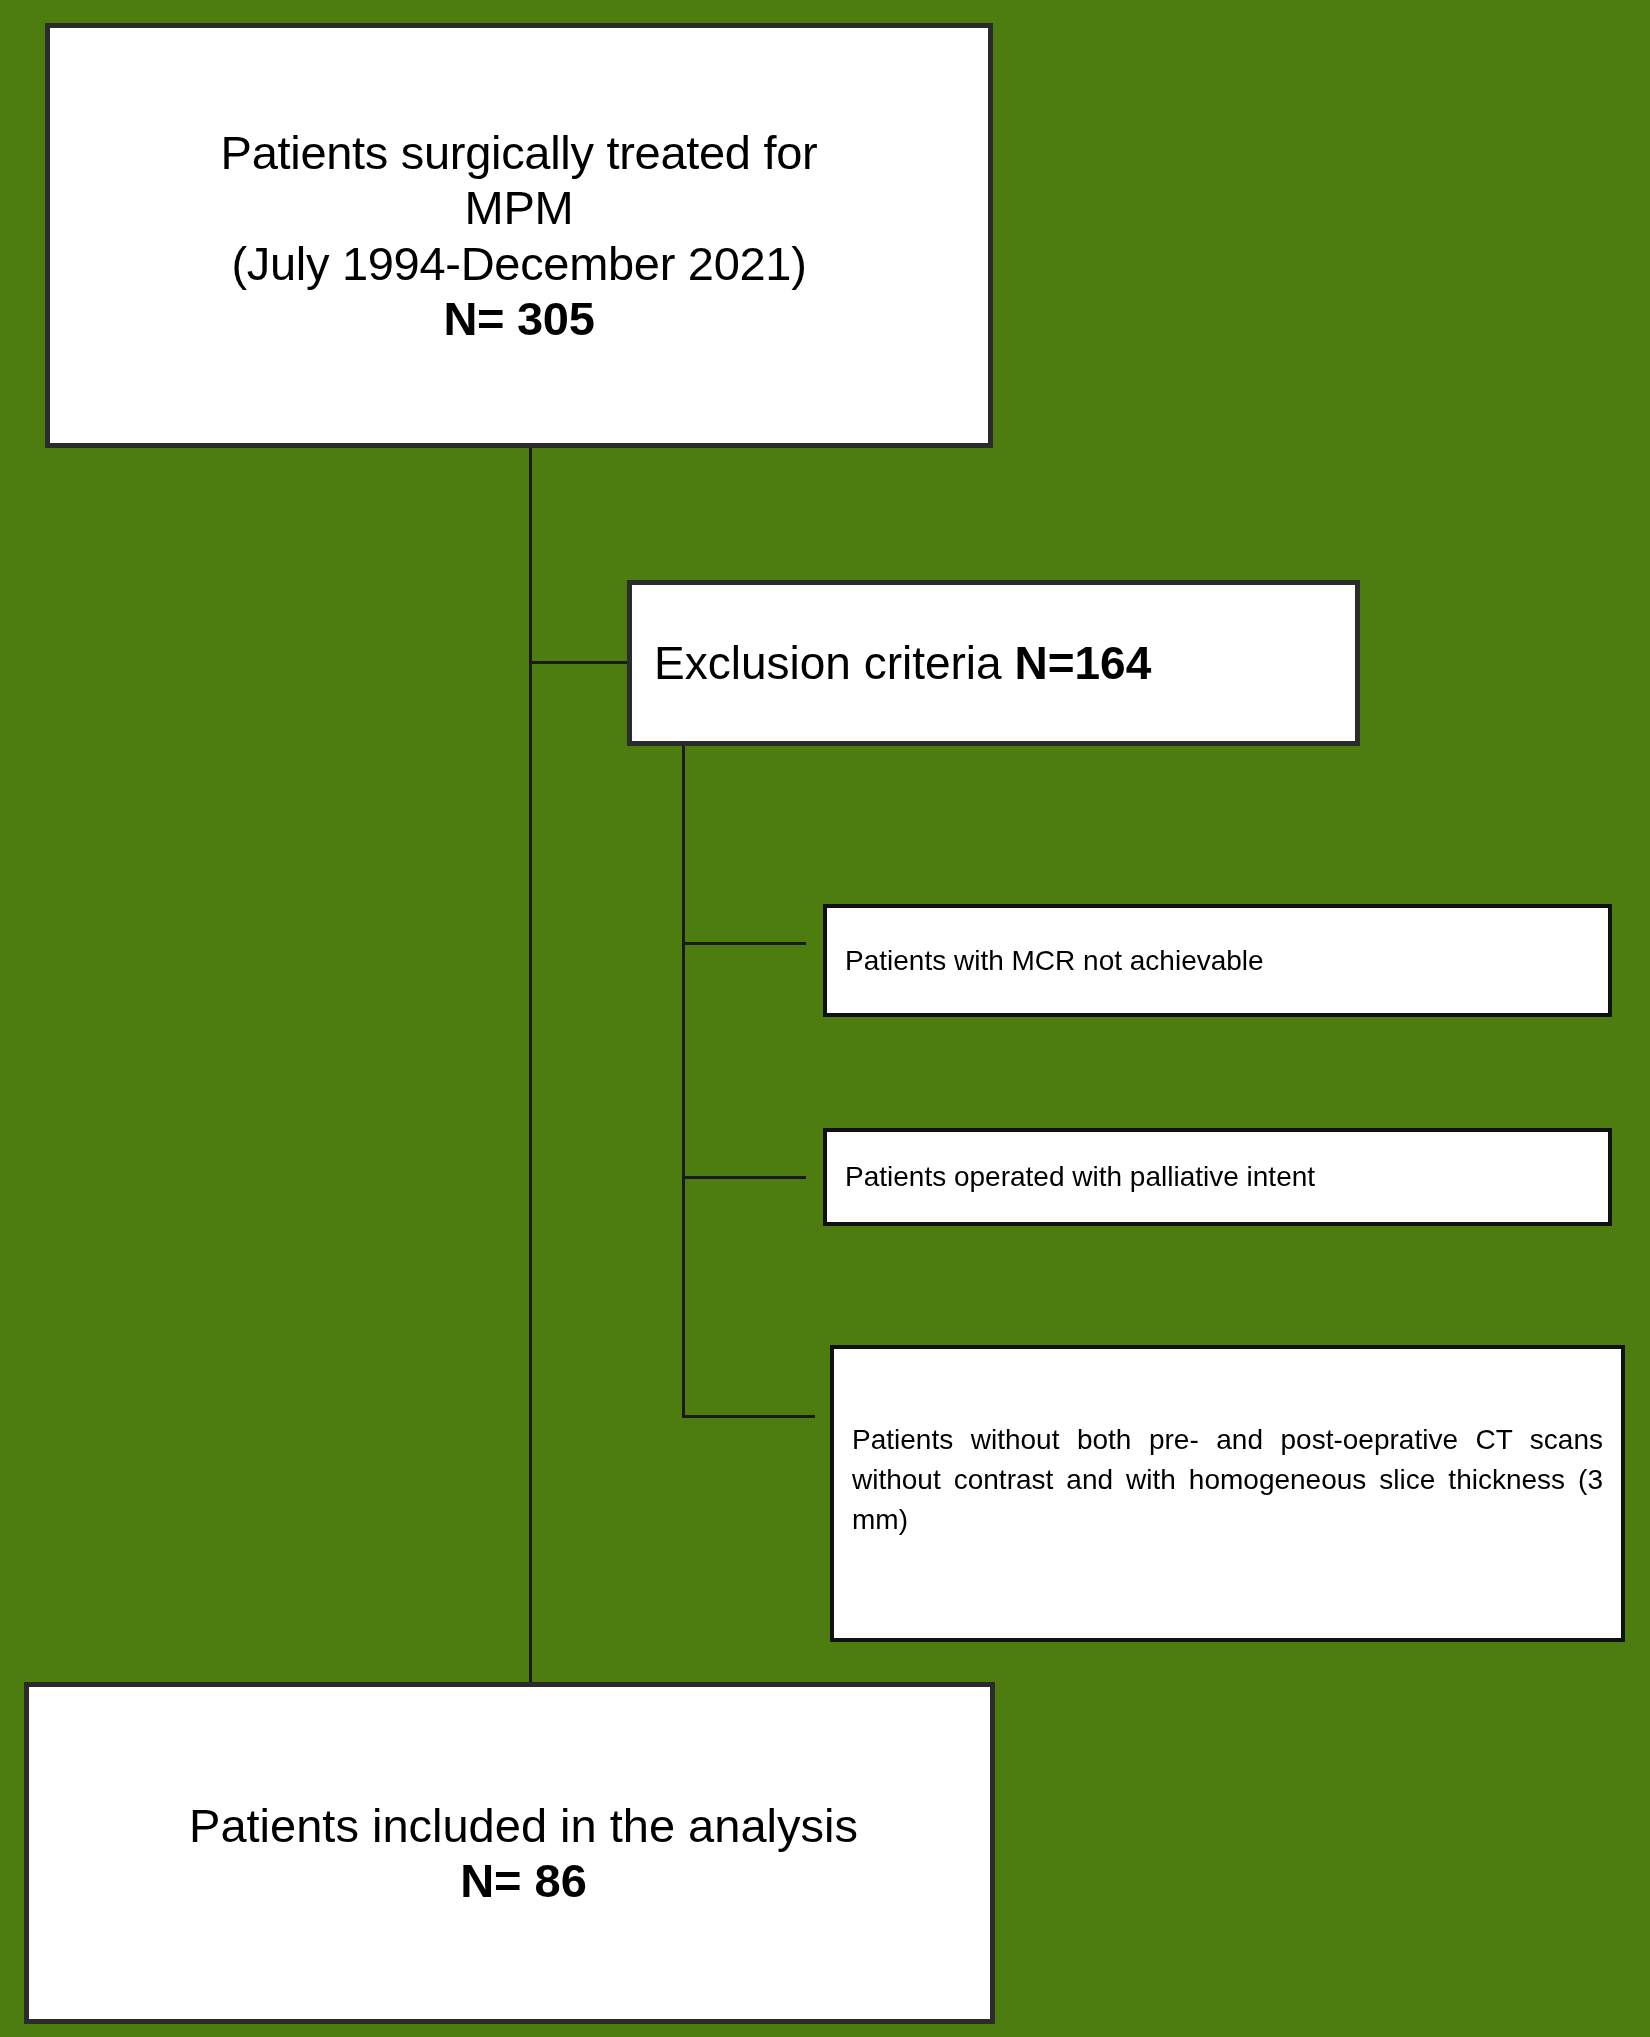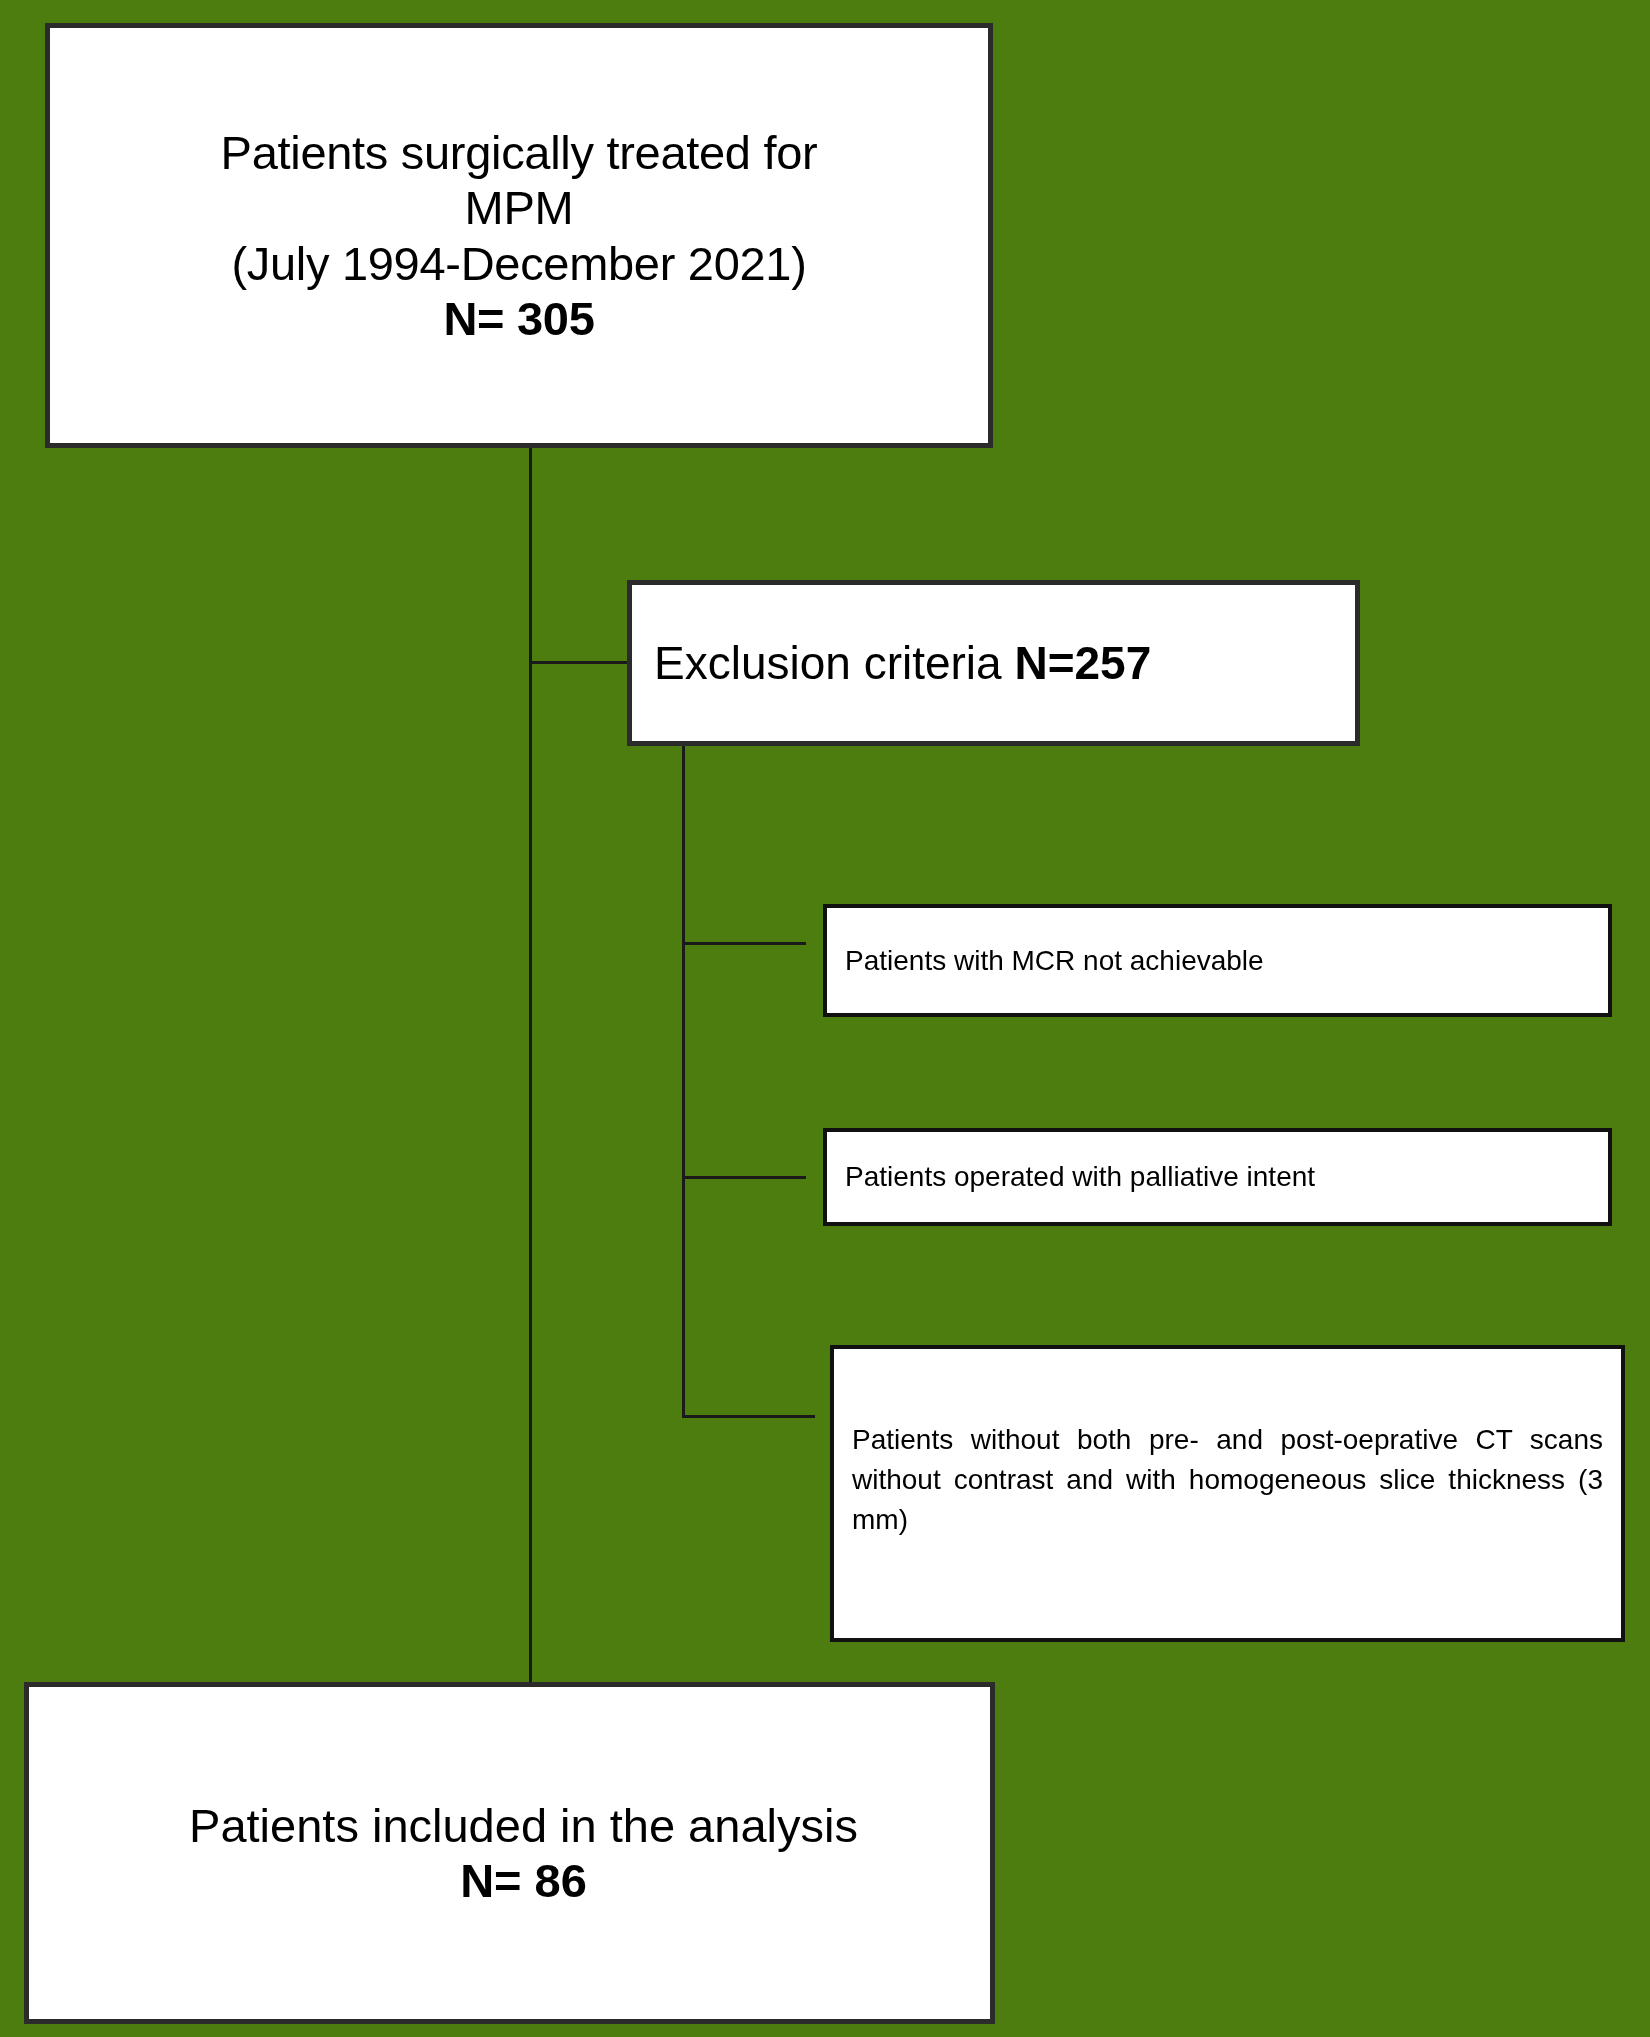--- a/index.html
+++ b/index.html
@@ -147,21 +147,21 @@
   <div class="line h" id="stub-3"></div>
 
   <div class="box" id="box-top">
     <span class="box-text line-1">Patients  surgically treated for</span>
     <span class="box-text">MPM</span>
     <span class="box-text">(July 1994-December 2021)</span>
     <span class="box-text strong">N= 305</span>
   </div>
 
   <div class="box" id="box-exclusion">
-    <span class="box-text"><span>Exclusion criteria </span><span class="strong">N=257</span></span>
+    <span class="box-text"><span>Exclusion criteria </span><span class="strong">N=164</span></span>
   </div>
 
   <div class="box thin subbox" id="subbox-1">
     <span class="box-text">Patients with MCR not achievable</span>
   </div>
 
   <div class="box thin subbox" id="subbox-2">
     <span class="box-text">Patients operated with palliative intent</span>
   </div>
 

